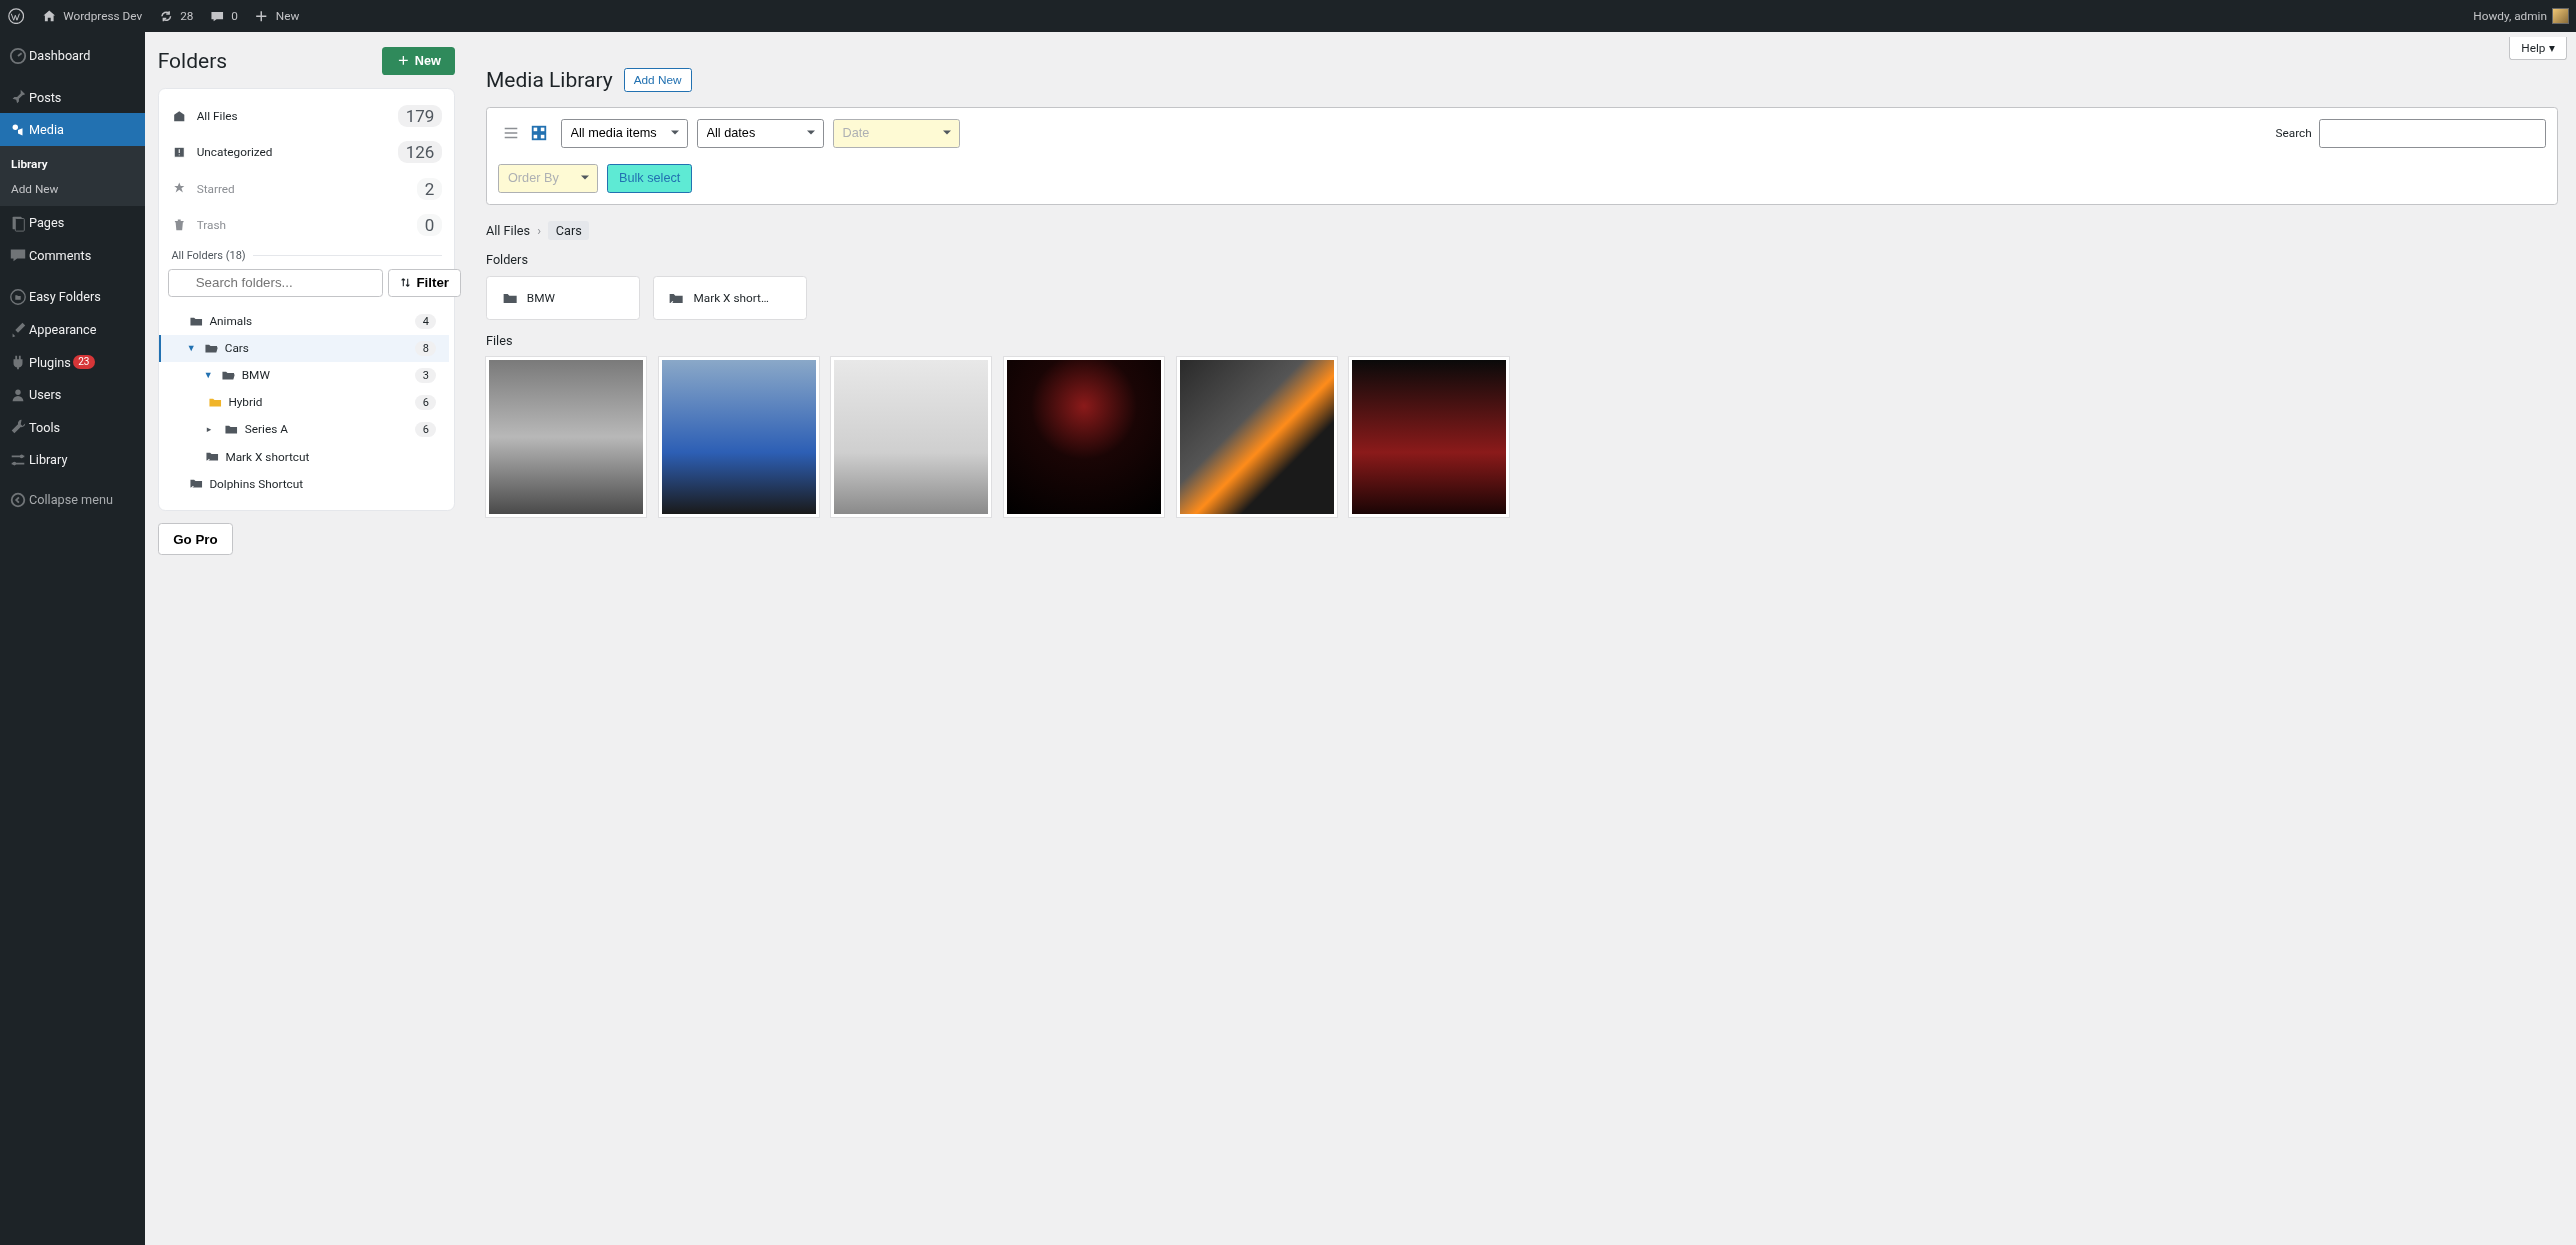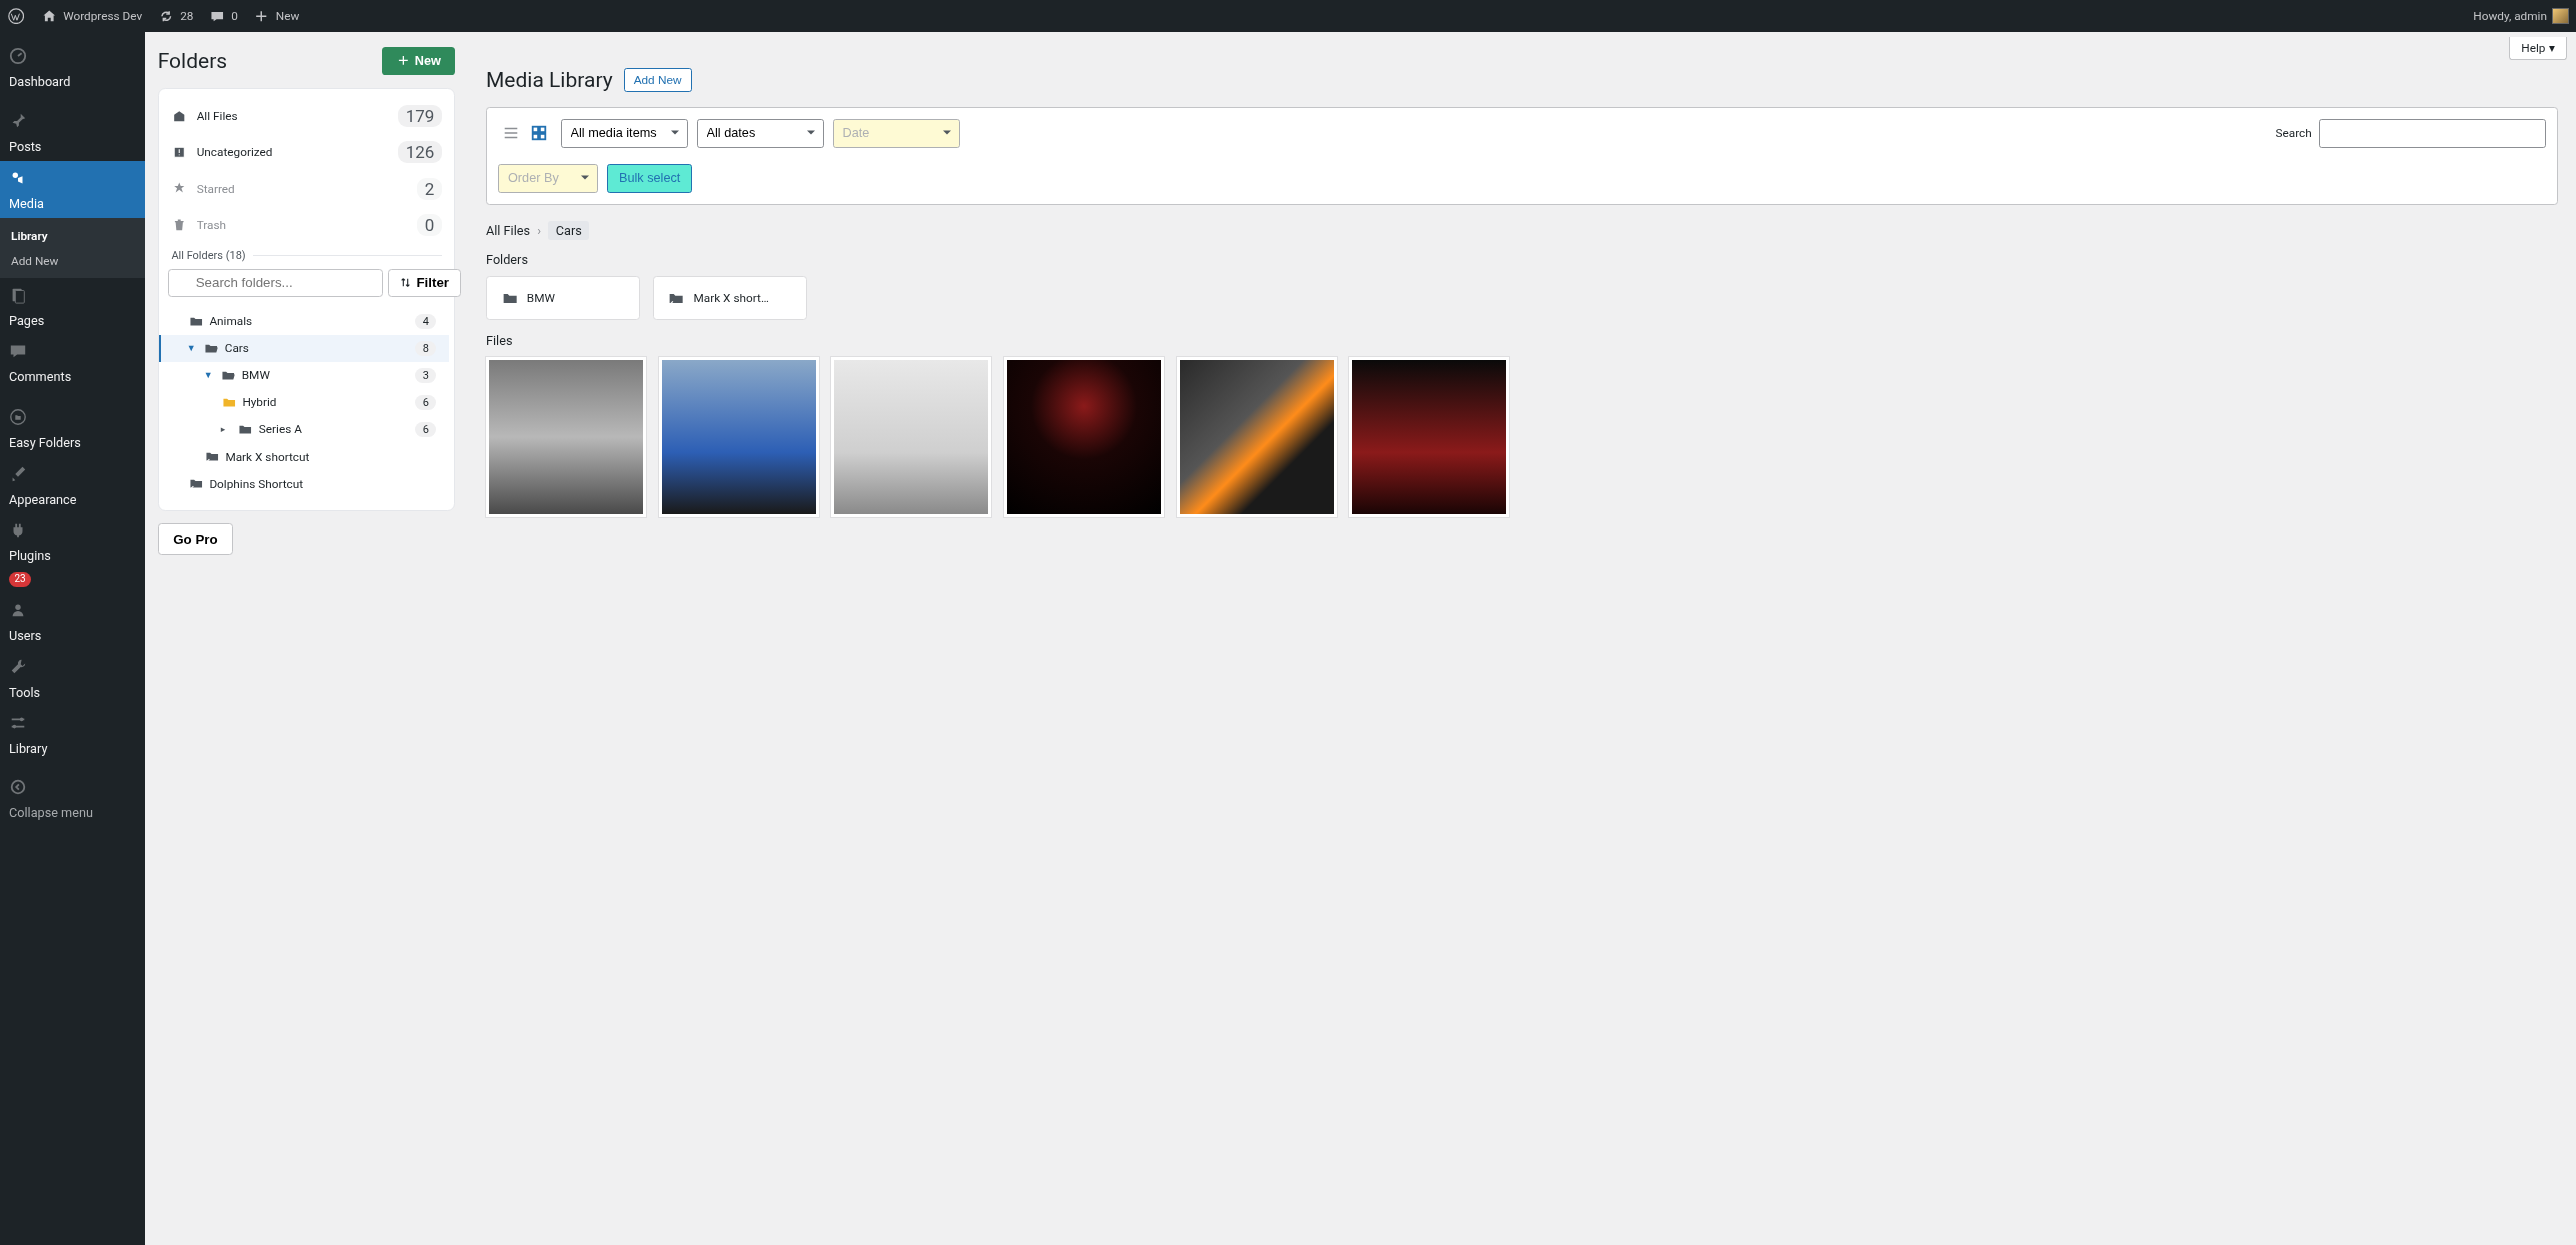--- a/index.html
+++ b/index.html
@@ -9,21 +9,21 @@
 .admin-bar { height: 32px; background: #1d2327; color: #c3c4c7; display: flex; align-items: center; padding: 0 7.3px; font-size: 11.8px; }
 .admin-bar-left { display: flex; align-items: center; gap: 14.5px; }
 .admin-bar-right { margin-left: auto; display: flex; align-items: center; gap: 7.3px; }
 .ab-item { display: flex; align-items: center; gap: 5.4px; color: #c3c4c7; cursor: pointer; }
 .ab-item .icon { width: 18px; height: 18px; display: inline-flex; align-items: center; justify-content: center; }
 .avatar { width: 16.3px; height: 16.3px; background: linear-gradient(135deg,#f0c674,#8a6d3b); border: 0.9px solid #666; }
 
 
 .wrap { display: flex; height: calc(100vh - 29px); }
 .admin-menu { width: 145px; background: #1d2327; color: #c3c4c7; display: flex; flex-direction: column; padding-top: 7.3px; font-size: 12.7px; }
-.menu-item { display: flex; align-items: flex-start; gap: 9px; padding: 7.3px 9px; cursor: pointer; color: #f0f0f1; flex-direction: column; }
+.menu-item { display: flex; align-items: center; gap: 2px; padding: 7.3px 9px; cursor: pointer; color: #f0f0f1; }
 .menu-item.current { background: #2271b1; color: #fff; position: relative; }
 .menu-item.current::after { content: ""; position: absolute; right: -7.3px; top: 50%; transform: translateY(-50%); border: 7.3px solid transparent; border-right-color: #f0f0f1; }
 .submenu { background: #2c3338; padding: 5.4px 0; }
 .submenu-item { padding: 5.4px 11px; color: #c3c4c7; cursor: pointer; font-size: 11.8px; }
 .submenu-item.current { color: #fff; font-weight: 600; }
 .menu-icon { width: 18px; height: 18px; display: inline-flex; align-items: center; justify-content: center; opacity: 0.6; }
 .menu-item.current .menu-icon { opacity: 1; }
 .badge-red { background: #d63638; color: #fff; border-radius: 9px; padding: 0 5.4px; font-size: 10px; line-height: 14.5px; min-width: 14.5px; text-align: center; }
 
 
@@ -48,21 +48,21 @@
 .search-wrap .sicon { position: absolute; left: 9px; top: 50%; transform: translateY(-50%); color: #8c8f94; }
 .btn-filter { border: 0.9px solid #c3c4c7; background: #fff; border-radius: 3.6px; padding: 5.4px 11px; font-weight: 600; display: flex; align-items: center; gap: 5.4px; cursor: pointer; }
 .tree { padding: 3.6px 5.4px 3.6px 0; }
 .tree-row { display: flex; align-items: center; padding: 5.4px 12.7px 5.4px 14.5px; cursor: pointer; gap: 5.4px; }
 .tree-row.selected { background: #eef4fb; border-left: 2.7px solid #2271b1; padding-left: 11.8px; }
 .tree-row .count { margin-left: auto; background: #f0f0f1; border-radius: 9px; padding: 0.9px 7.3px; font-size: 11px; min-width: 20px; text-align: center; }
 .caret { width: 11px; display: inline-flex; color: #2271b1; font-size: 9px; }
 .indent-1 { padding-left: 29px; }
 .indent-1.selected { padding-left: 26px; }
 .indent-2 { padding-left: 45px; }
-.indent-3 { padding-left: 62px; }
+.indent-3 { padding-left: 48px; }
 .btn-gopro { background: #fff; border: 0.9px solid #c3c4c7; border-radius: 3.6px; padding: 7.3px 14.5px; font-weight: 600; cursor: pointer; }
 
 
 .main { flex: 1; background: #f0f0f1; padding: 9px 18px 18px; overflow-y: auto; position: relative; }
 .help-tab { position: absolute; right: 9px; top: 5.4px; background: #fff; border: 0.9px solid #c3c4c7; border-top: none; border-radius: 0 0 3.6px 3.6px; padding: 3.6px 11px; font-size: 11.8px; cursor: pointer; display: flex; align-items: center; gap: 3.6px; }
 .page-title-row { display: flex; align-items: center; gap: 11px; margin: 27px 0 14.5px; }
 .page-title-row h1 { font-size: 21px; font-weight: 400; }
 .btn-addnew { border: 0.9px solid #2271b1; color: #2271b1; background: #fff; border-radius: 2.7px; padding: 3.6px 9px; font-size: 11.8px; cursor: pointer; }
 .filter-bar { background: #fff; border: 0.9px solid #c3c4c7; border-radius: 3.6px; padding: 11px; display: flex; flex-wrap: wrap; gap: 9px; align-items: center; }
 .view-toggle { display: flex; gap: 3.6px; }

